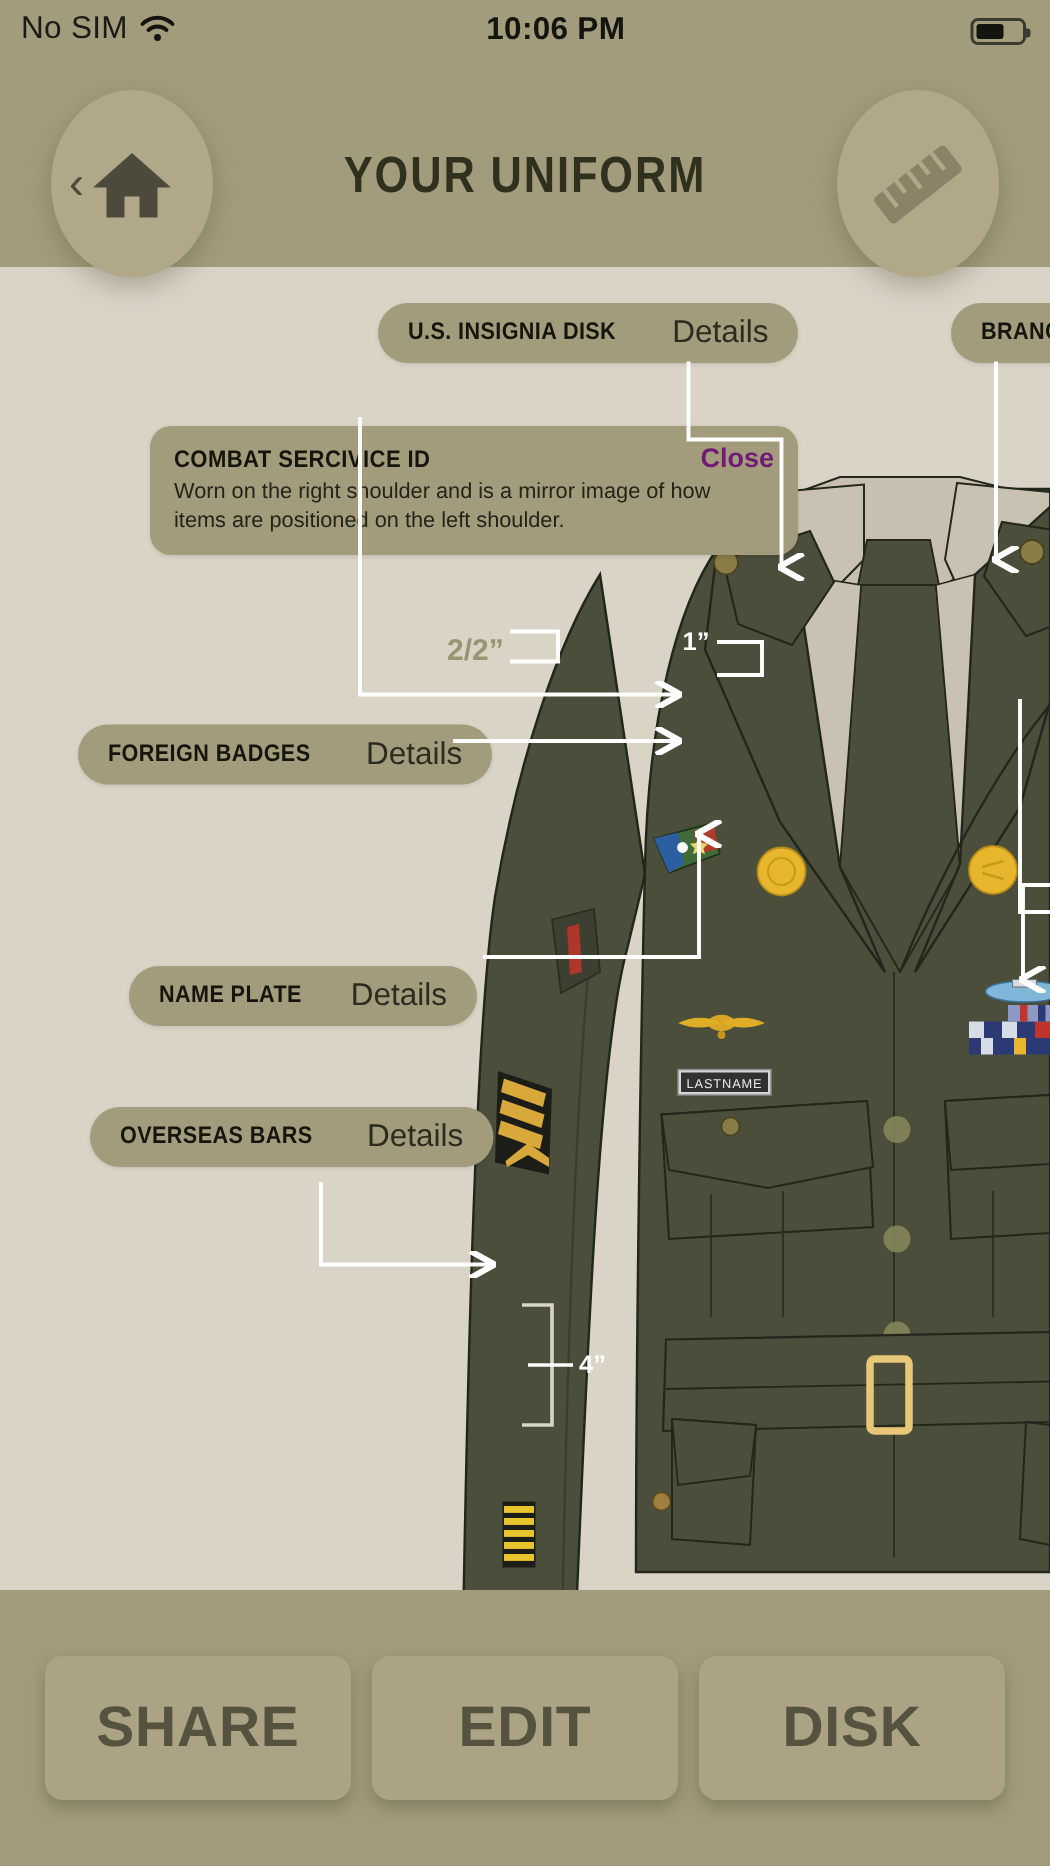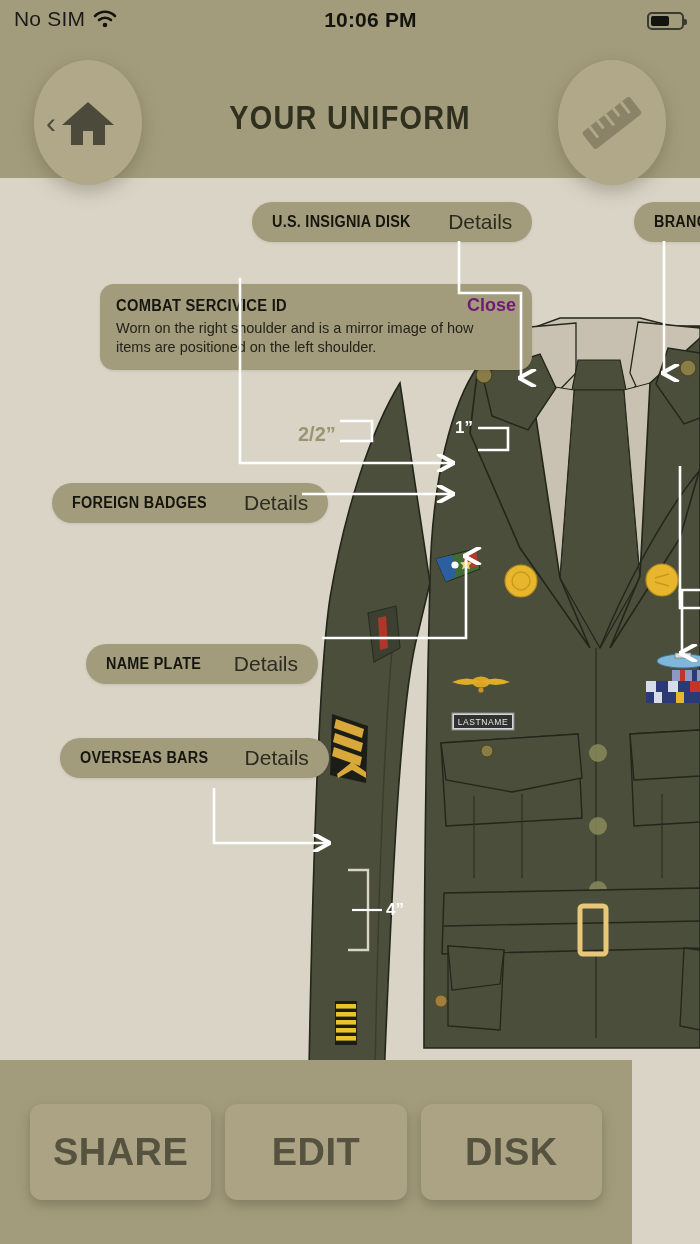--- a/index.html
+++ b/index.html
@@ -104,21 +104,21 @@
   
   .meas {
     position: absolute; font-weight: bold; z-index: 15;
     font-family: "Liberation Sans Narrow","Liberation Sans", sans-serif;
   }
   .meas.half { color: #9b9474; font-size: 20px; }
   .meas.w { color: #ffffff; font-size: 17px; }
 
   
   .footer {
-    position: absolute; left: 0; bottom: 0; width: 632px; height: 184px;
+    position: absolute; left: 0; bottom: 0; width: 700px; height: 184px;
     background: #a39c7c; display: flex; align-items: center;
     justify-content: space-between; padding: 0 30px; gap: 14px; z-index: 30;
   }
   .fbtn {
     flex: 1; height: 96px; background: #aba384; border-radius: 12px;
     display: flex; align-items: center; justify-content: center;
     box-shadow: 0 5px 12px rgba(70,66,48,.35);
     font-family: "Liberation Sans Narrow","Liberation Sans", sans-serif;
     font-size: 38px; font-weight: bold; color: #55523f; letter-spacing: .5px;
   }

